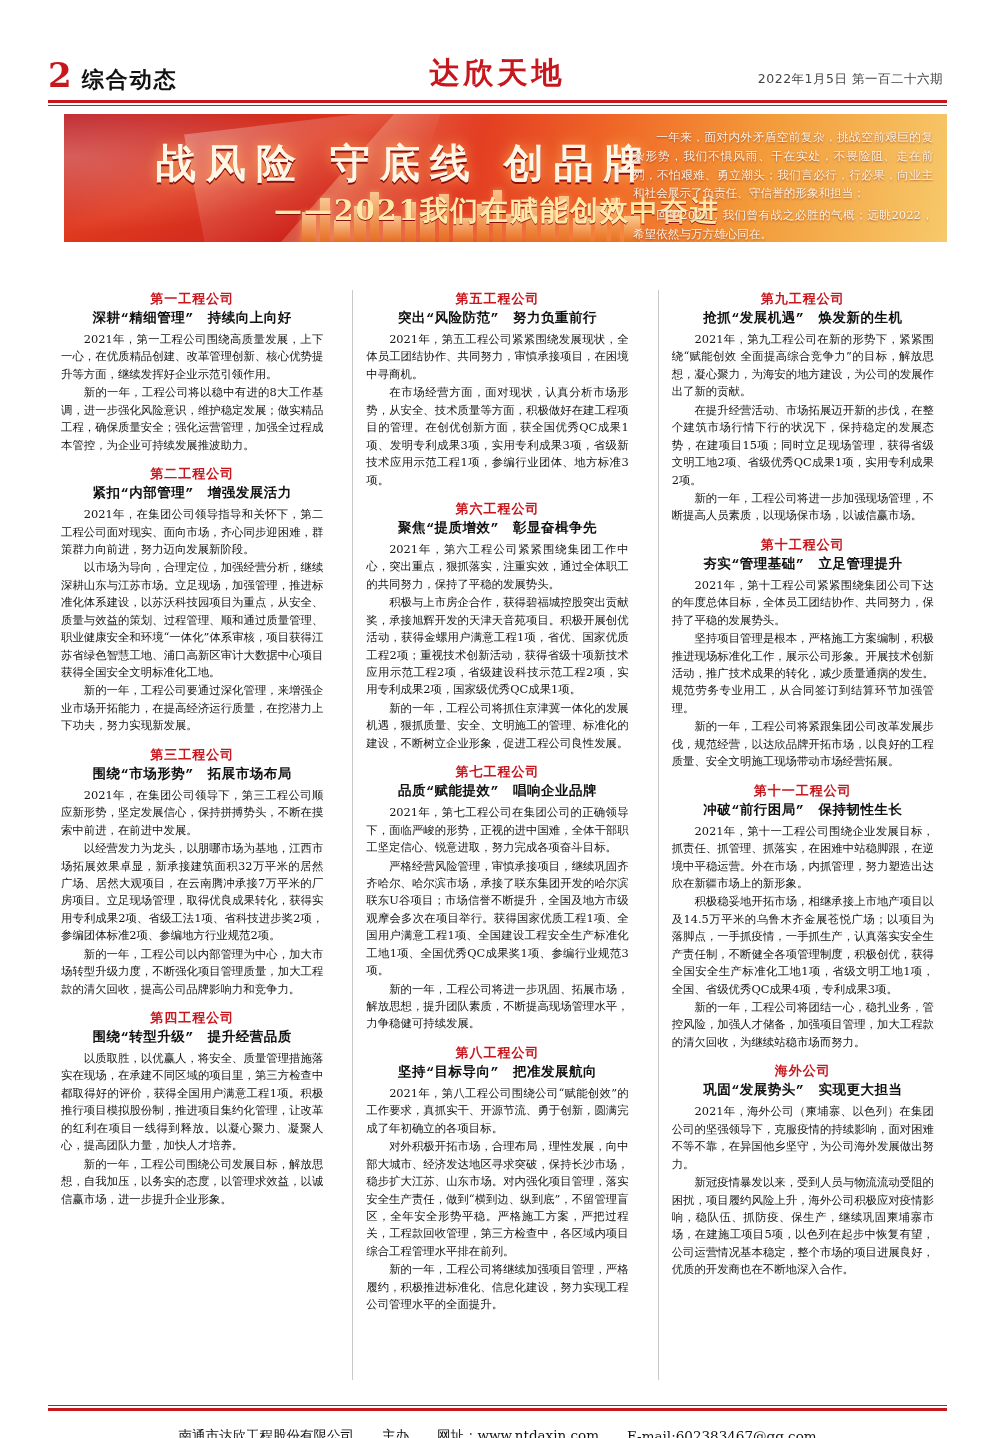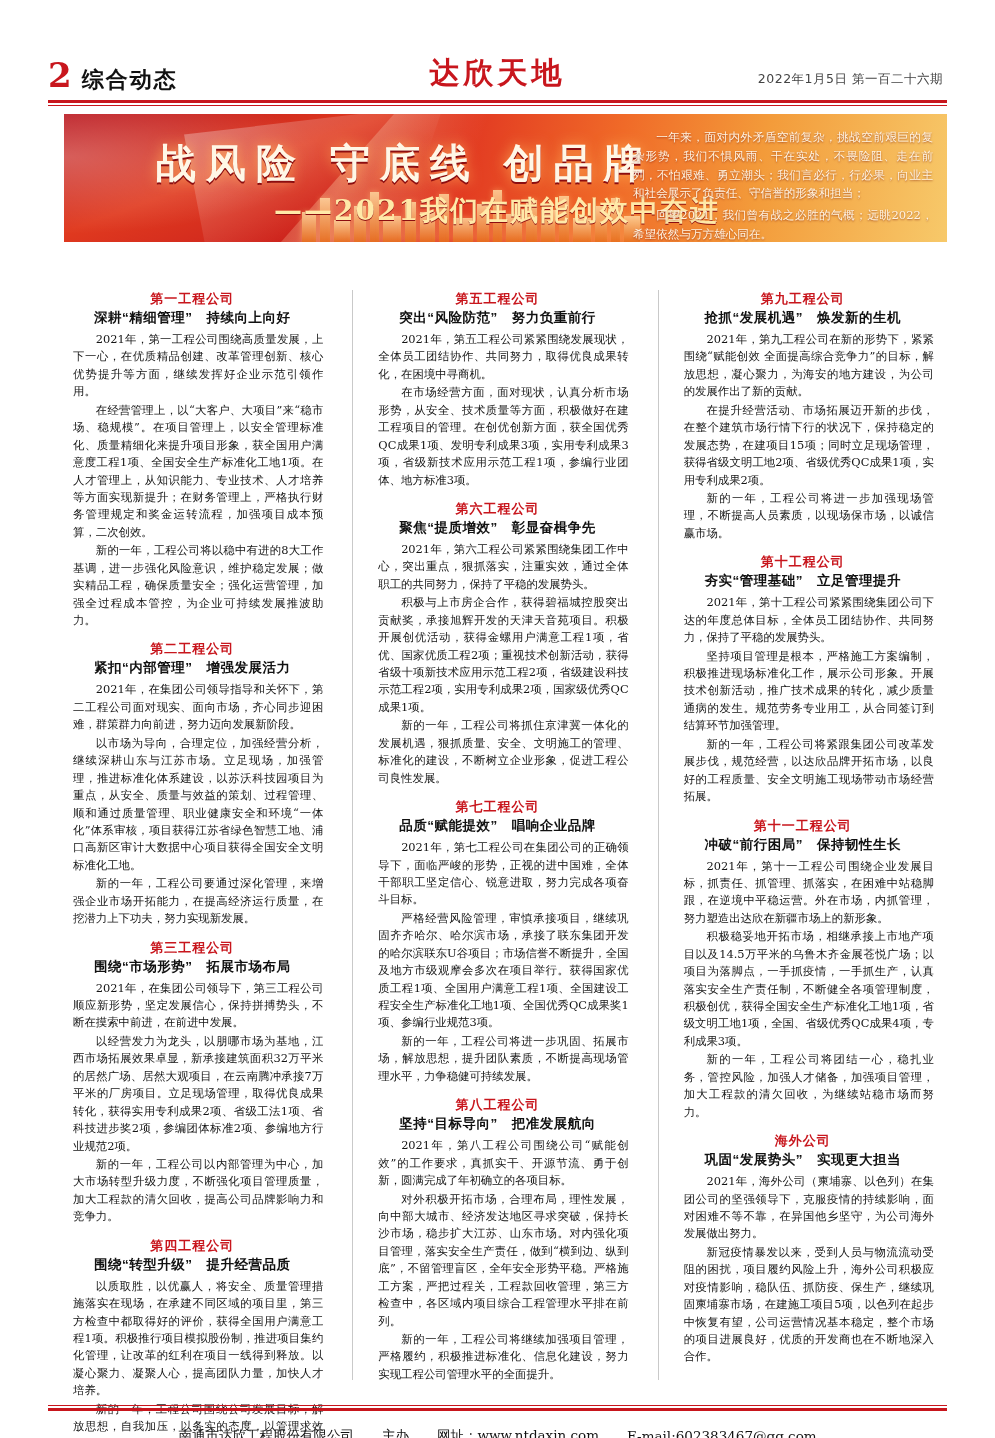--- a/index.html
+++ b/index.html
@@ -103,25 +103,25 @@
   }
   .col + .col{border-left:1px solid #c9c9c9;}
   .art{margin-bottom:11px;}
   .art h3{
     margin:0 0 1px 0;text-align:center;
     font-family:"DejaVu Serif","Liberation Serif",serif;
     font-size:13px;font-weight:700;color:#c8161d;letter-spacing:1px;
   }
   .art h4{
     margin:0 0 4px 0;text-align:center;
-    font-family:Liberation Sans, sans-serif;
+    font-family:Liberation Mono, monospace;
     font-size:13.5px;font-weight:700;color:#111;letter-spacing:.5px;
   }
   .art p{
-    margin:0 0 1px 12px;text-indent:2em;text-align:justify;
+    margin:0 0 1px 0;text-indent:2em;text-align:justify;
     font-family:"DejaVu Serif","Liberation Serif",serif;
     font-size:11.4px;line-height:1.53;color:#151515;
   }
 
   
   .footer-rule-thin{position:absolute;left:48px;right:48px;bottom:66px;height:1px;background:#c8161d;}
   .footer-rule-thick{position:absolute;left:48px;right:48px;bottom:61px;height:3px;background:#c8161d;}
   .footer{
     position:absolute;left:48px;right:48px;bottom:18px;height:36px;
     display:flex;align-items:center;justify-content:center;gap:28px;
@@ -177,21 +177,20 @@
     </div>
   </div>
 
   <div class="columns">
 
     <div class="col">
       <div class="art">
         <h3>第一工程公司</h3>
         <h4>深耕“精细管理”　持续向上向好</h4>
         <p>2021年，第一工程公司围绕高质量发展，上下一心，在优质精品创建、改革管理创新、核心优势提升等方面，继续发挥好企业示范引领作用。</p>
-        <p>在经营管理上，以“大客户、大项目”来“稳市场、稳规模”。在项目管理上，以安全管理标准化、质量精细化来提升项目形象，获全国用户满意度工程1项、全国安全生产标准化工地1项。在人才管理上，从知识能力、专业技术、人才培养等方面实现新提升；在财务管理上，严格执行财务管理规定和奖金运转流程，加强项目成本预算，二次创效。</p>
         <p>新的一年，工程公司将以稳中有进的8大工作基调，进一步强化风险意识，维护稳定发展；做实精品工程，确保质量安全；强化运营管理，加强全过程成本管控，为企业可持续发展推波助力。</p>
       </div>
       <div class="art">
         <h3>第二工程公司</h3>
         <h4>紧扣“内部管理”　增强发展活力</h4>
         <p>2021年，在集团公司领导指导和关怀下，第二工程公司面对现实、面向市场，齐心同步迎困难，群策群力向前进，努力迈向发展新阶段。</p>
         <p>以市场为导向，合理定位，加强经营分析，继续深耕山东与江苏市场。立足现场，加强管理，推进标准化体系建设，以苏沃科技园项目为重点，从安全、质量与效益的策划、过程管理、顺和通过质量管理、职业健康安全和环境“一体化”体系审核，项目获得江苏省绿色智慧工地、浦口高新区审计大数据中心项目获得全国安全文明标准化工地。</p>
         <p>新的一年，工程公司要通过深化管理，来增强企业市场开拓能力，在提高经济运行质量，在挖潜力上下功夫，努力实现新发展。</p>
       </div>
       <div class="art">
@@ -206,21 +205,21 @@
         <h4>围绕“转型升级”　提升经营品质</h4>
         <p>以质取胜，以优赢人，将安全、质量管理措施落实在现场，在承建不同区域的项目里，第三方检查中都取得好的评价，获得全国用户满意工程1项。积极推行项目模拟股份制，推进项目集约化管理，让改革的红利在项目一线得到释放。以凝心聚力、凝聚人心，提高团队力量，加快人才培养。</p>
         <p>新的一年，工程公司围绕公司发展目标，解放思想，自我加压，以务实的态度，以管理求效益，以诚信赢市场，进一步提升企业形象。</p>
       </div>
     </div>
 
     <div class="col">
       <div class="art">
         <h3>第五工程公司</h3>
         <h4>突出“风险防范”　努力负重前行</h4>
-        <p>2021年，第五工程公司紧紧围绕发展现状，全体员工团结协作、共同努力，取得优良成果转化，在困境中寻商机。</p>
+        <p>2021年，第五工程公司紧紧围绕发展现状，全体员工团结协作、共同努力，审慎承接项目，在困境中寻商机。</p>
         <p>在市场经营方面，面对现状，认真分析市场形势，从安全、技术质量等方面，积极做好在建工程项目的管理。在创优创新方面，获全国优秀QC成果1项、发明专利成果3项，实用专利成果3项，省级新技术应用示范工程1项，参编行业团体、地方标准3项。</p>
       </div>
       <div class="art">
         <h3>第六工程公司</h3>
         <h4>聚焦“提质增效”　彰显奋楫争先</h4>
         <p>2021年，第六工程公司紧紧围绕集团工作中心，突出重点，狠抓落实，注重实效，通过全体职工的共同努力，保持了平稳的发展势头。</p>
         <p>积极与上市房企合作，获得碧福城控股突出贡献奖，承接旭辉开发的天津天音苑项目。积极开展创优活动，获得金螺用户满意工程1项，省优、国家优质工程2项；重视技术创新活动，获得省级十项新技术应用示范工程2项，省级建设科技示范工程2项，实用专利成果2项，国家级优秀QC成果1项。</p>
         <p>新的一年，工程公司将抓住京津冀一体化的发展机遇，狠抓质量、安全、文明施工的管理、标准化的建设，不断树立企业形象，促进工程公司良性发展。</p>
       </div>
       <div class="art">

